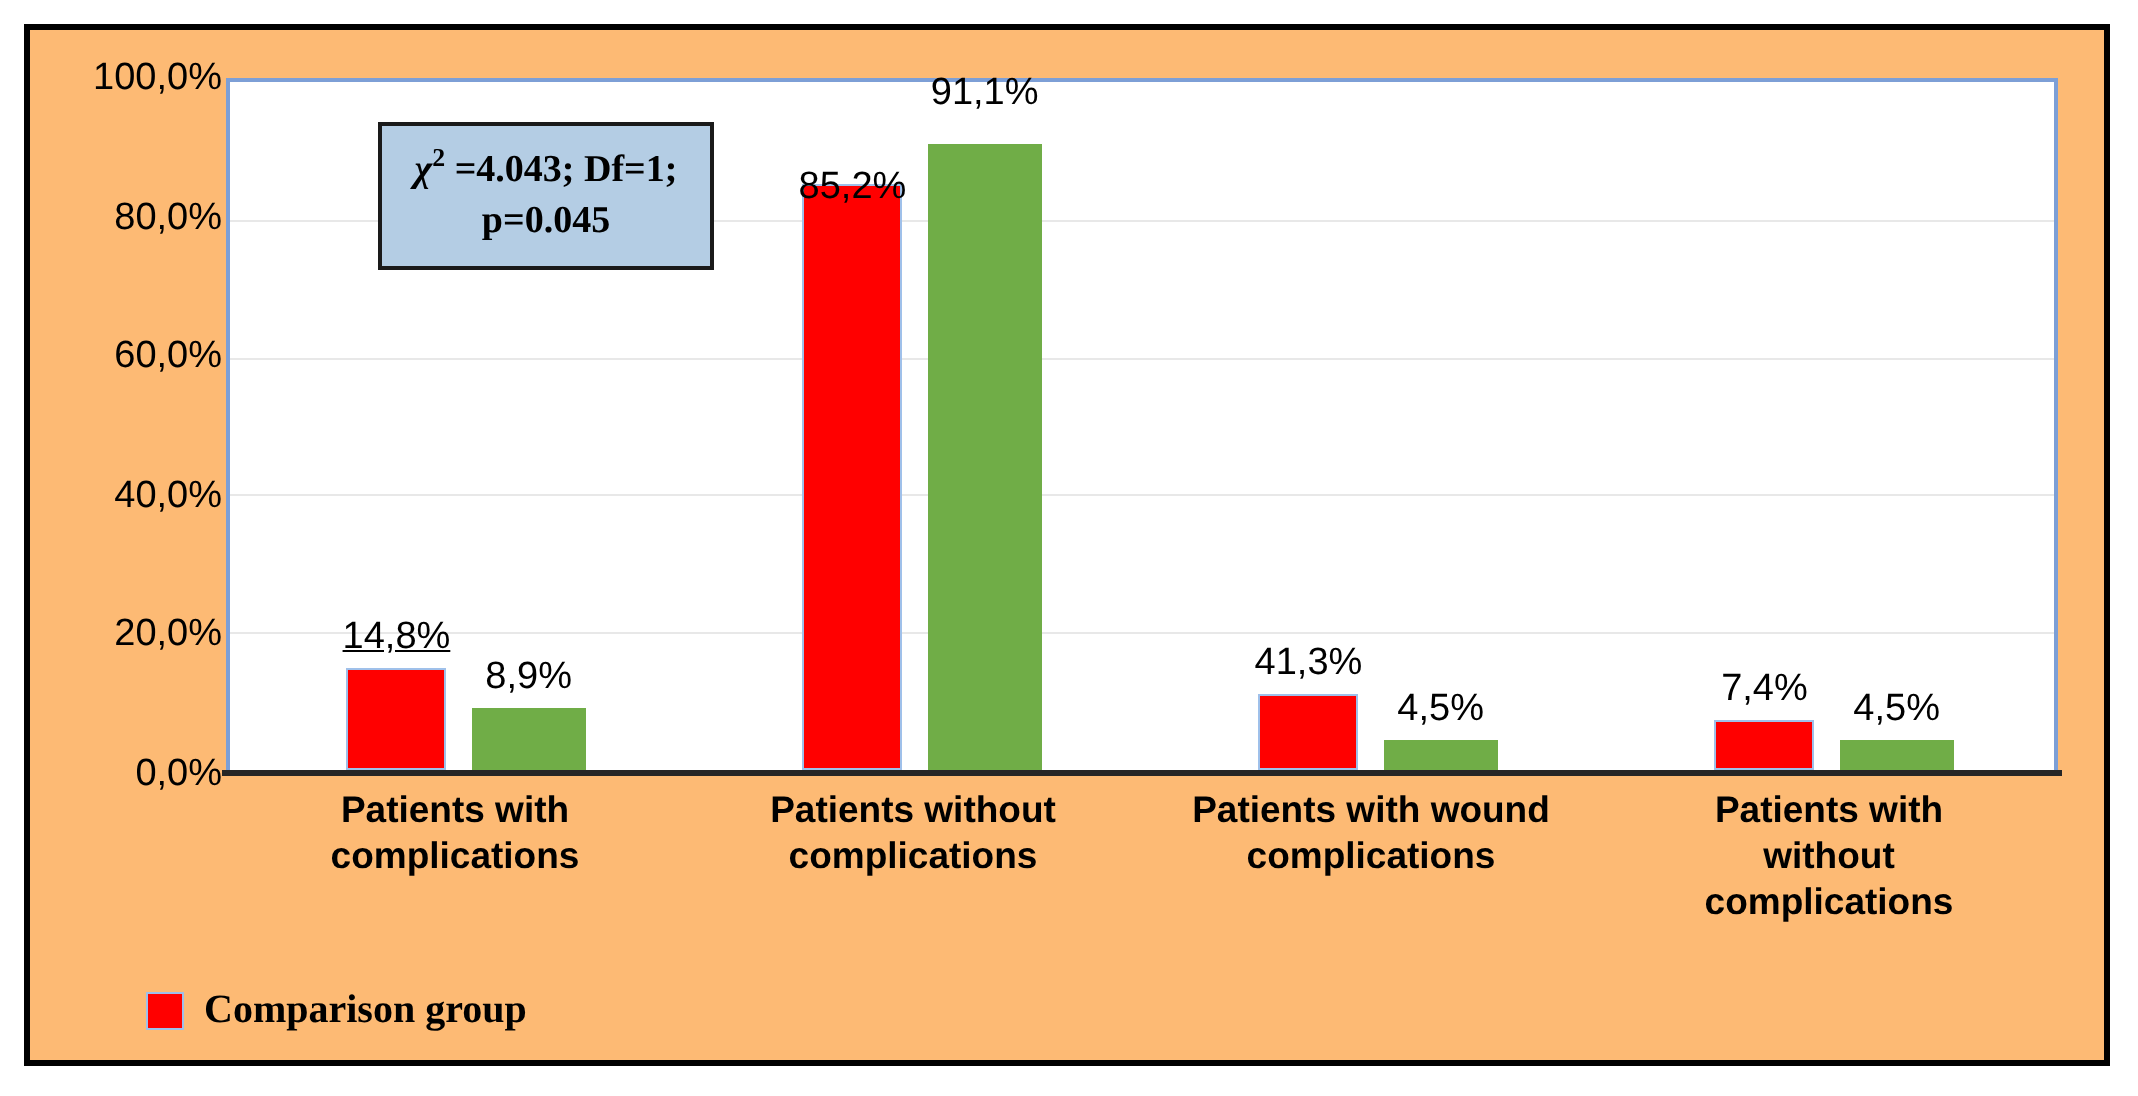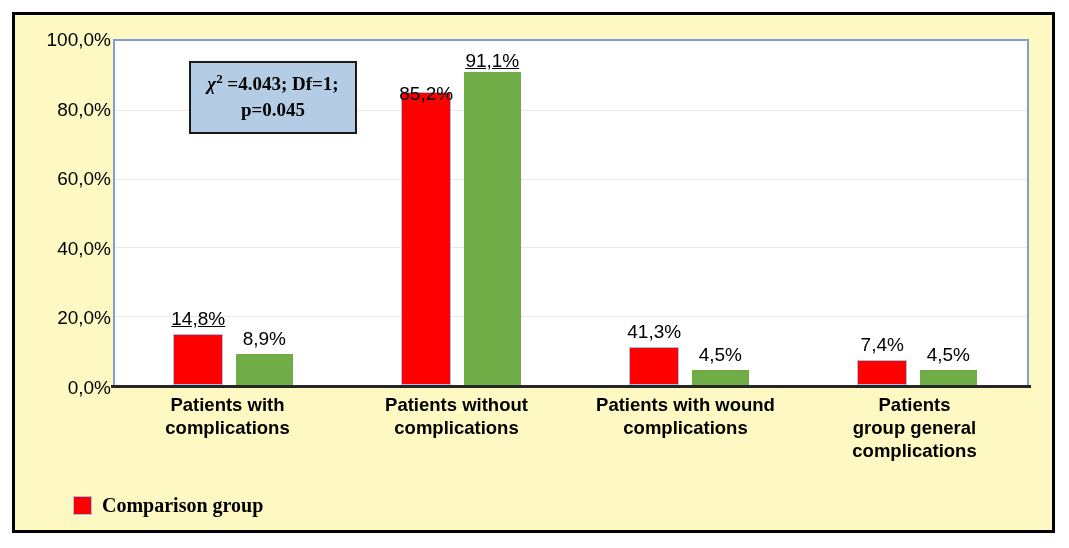--- a/index.html
+++ b/index.html
@@ -15,21 +15,21 @@
   }
 
   #chart-frame {
     position: absolute;
     left: 12px;
     top: 12px;
     width: 1043px;
     height: 521px;
     border: 3px solid #000000;
     box-sizing: border-box;
-    background: #fef9c3;
+    background: #fdba74;
   }
 
   
   #plot-area {
     position: absolute;
     left: 98px;
     top: 24px;
     width: 916px;
     height: 348px;
     border: 2px solid #7d9fd6;
@@ -208,21 +208,21 @@
       <div class="bar comparison" id="bar-0-0" style="left: 25.5%; width: 22%; height: 50.912px;"></div>
       <div class="bar main" id="bar-1-0" style="left: 53%; width: 25%; height: 30.616px;"></div>
       <div class="bar-label" id="lbl-0-0" style="left: 36.5%; bottom: 56.912px; text-decoration: underline;">14,8%</div>
       <div class="bar-label" id="lbl-1-0" style="left: 65.5%; bottom: 36.616px;">8,9%</div>
     </div>
 
     <div class="bar-group" style="left:25%; width:25%">
       <div class="bar comparison" id="bar-0-1" style="left: 25.5%; width: 22%; height: 293.088px;"></div>
       <div class="bar main" id="bar-1-1" style="left: 53%; width: 25%; height: 313.384px;"></div>
       <div class="bar-label" id="lbl-0-1" style="left: 36.5%; bottom: 282px; margin-top: 32px;">85,2%</div>
-      <div class="bar-label" id="lbl-1-1" style="left: 65.5%; bottom: 315px; text-decoration: underline;">91,1%</div>
+      <div class="bar-label" id="lbl-1-1" style="left: 65.5%; bottom: 329px;">91,1%</div>
     </div>
 
     <div class="bar-group" style="left:50%; width:25%">
       <div class="bar comparison" id="bar-0-2" style="left: 25.5%; width: 22%; height: 38.184px;"></div>
       <div class="bar main" id="bar-1-2" style="left: 53%; width: 25%; height: 15.48px;"></div>
       <div class="bar-label" id="lbl-0-2" style="left: 36.5%; bottom: 44.184px;">41,3%</div>
       <div class="bar-label" id="lbl-1-2" style="left: 65.5%; bottom: 21.48px;">4,5%</div>
     </div>
 
     <div class="bar-group" style="left:75%; width:25%">
@@ -247,21 +247,21 @@
     </div>
     <div class="cat-label" style="left:37.5%">
       <div>Patients without</div>
       <div>complications</div>
     </div>
     <div class="cat-label" style="left:62.5%">
       <div>Patients with wound</div>
       <div>complications</div>
     </div>
     <div class="cat-label" style="left:87.5%">
-      <div>Patients group general</div>
+      <div>Patients with without</div>
       <div>complications</div>
     </div>
   </div>
 
   <div id="legend">
     <div class="legend-item">
       <span class="legend-swatch comparison"></span>
       <span class="legend-text">Comparison group</span>
     </div>
     <div class="legend-gap"></div>

